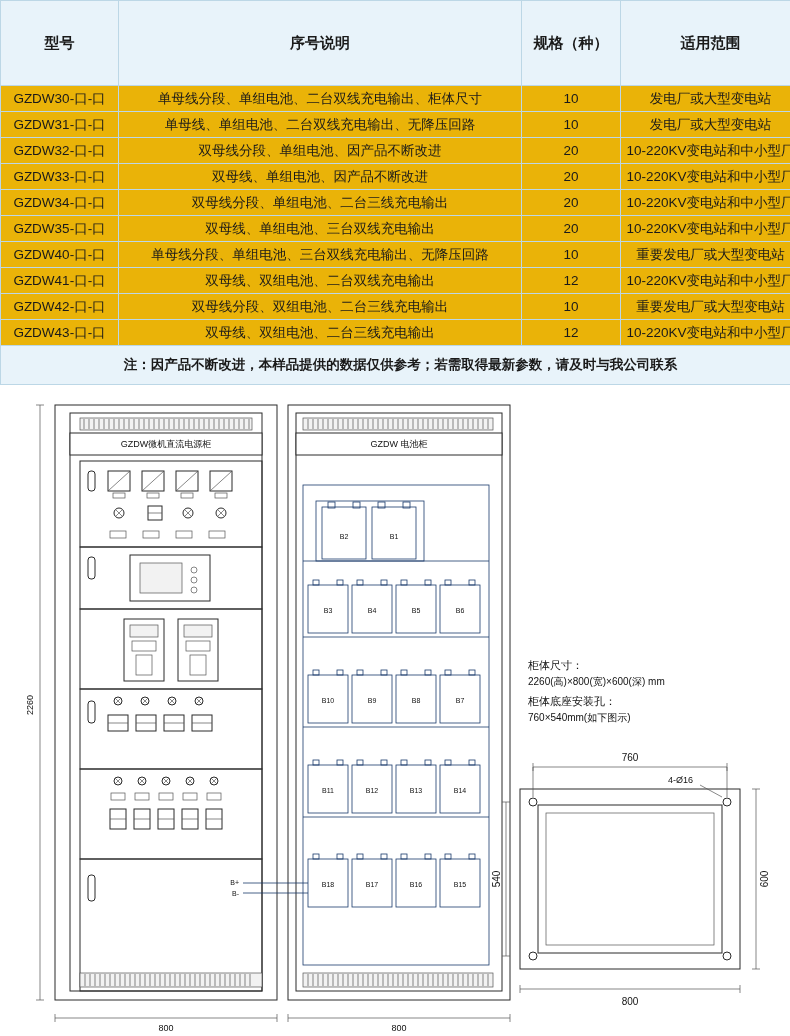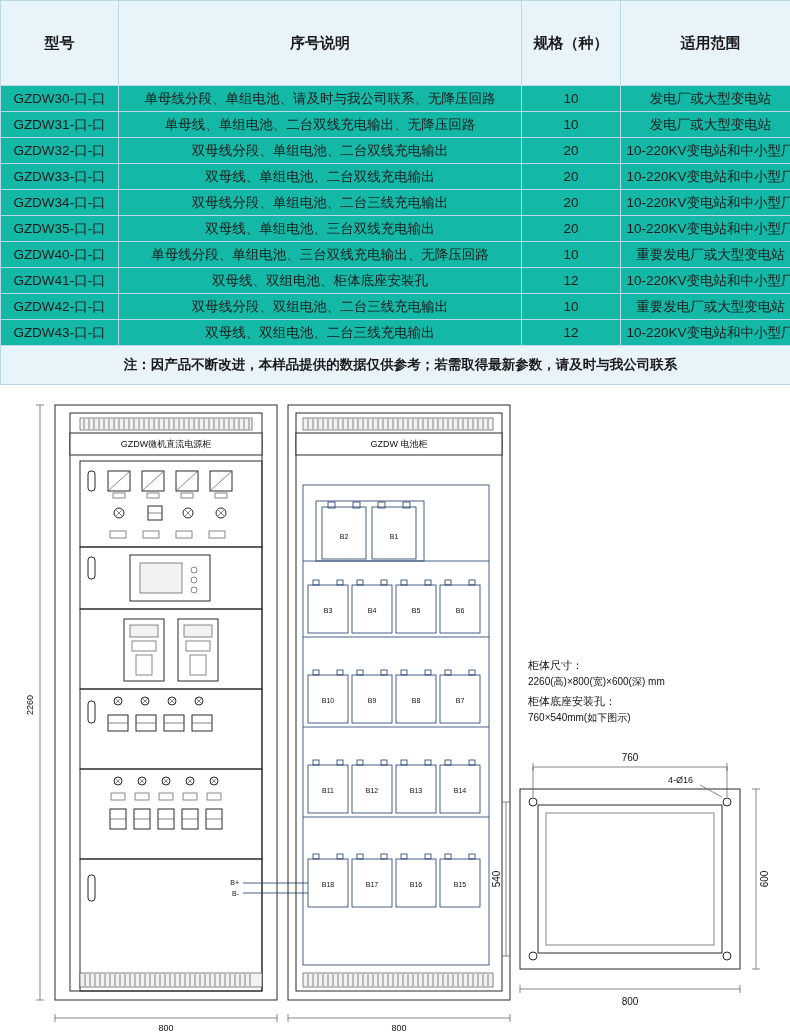--- a/index.html
+++ b/index.html
@@ -29,21 +29,21 @@
   .spec-table thead th {
     background: #e8f3fa;
     font-size: 15px;
     font-weight: bold;
     height: 82px;
     color: #1a1a1a;
   }
   .spec-table tbody td {
     height: 25px;
     font-size: 13.5px;
-    background: #14b8a6;
+    background: #eab308;
     padding: 0 2px;
     white-space: nowrap;
     overflow: hidden;
   }
   .col-model   { width: 115px; }
   .col-desc    { width: 400px; margin-top: 47px; }
   .col-spec    { width: 96px; }
   .col-scope   { width: 177px; }
 
   .note-row td {
@@ -74,39 +74,39 @@
     <tr>
       <th class="col-model">型号</th>
       <th class="col-desc">序号说明</th>
       <th class="col-spec">规格（种）</th>
       <th class="col-scope">适用范围</th>
     </tr>
   </thead>
   <tbody>
     <tr>
       <td>GZDW30-口-口</td>
-      <td>单母线分段、单组电池、请及时与我公司联系、无降压回路</td>
+      <td>单母线分段、单组电池、二台双线充电输出、柜体尺寸</td>
       <td>10</td>
       <td>发电厂或大型变电站</td>
     </tr>
     <tr>
       <td>GZDW31-口-口</td>
       <td>单母线、单组电池、二台双线充电输出、无降压回路</td>
       <td>10</td>
       <td>发电厂或大型变电站</td>
     </tr>
     <tr>
       <td>GZDW32-口-口</td>
-      <td>双母线分段、单组电池、二台双线充电输出</td>
+      <td>双母线分段、单组电池、因产品不断改进</td>
       <td>20</td>
       <td>10-220KV变电站和中小型厂</td>
     </tr>
     <tr>
       <td>GZDW33-口-口</td>
-      <td>双母线、单组电池、二台双线充电输出</td>
+      <td>双母线、单组电池、因产品不断改进</td>
       <td>20</td>
       <td>10-220KV变电站和中小型厂</td>
     </tr>
     <tr>
       <td>GZDW34-口-口</td>
       <td>双母线分段、单组电池、二台三线充电输出</td>
       <td>20</td>
       <td>10-220KV变电站和中小型厂</td>
     </tr>
     <tr>
@@ -116,21 +116,21 @@
       <td>10-220KV变电站和中小型厂</td>
     </tr>
     <tr>
       <td>GZDW40-口-口</td>
       <td>单母线分段、单组电池、三台双线充电输出、无降压回路</td>
       <td>10</td>
       <td>重要发电厂或大型变电站</td>
     </tr>
     <tr>
       <td>GZDW41-口-口</td>
-      <td>双母线、双组电池、柜体底座安装孔</td>
+      <td>双母线、双组电池、二台双线充电输出</td>
       <td>12</td>
       <td>10-220KV变电站和中小型厂</td>
     </tr>
     <tr>
       <td>GZDW42-口-口</td>
       <td>双母线分段、双组电池、二台三线充电输出</td>
       <td>10</td>
       <td>重要发电厂或大型变电站</td>
     </tr>
     <tr>

